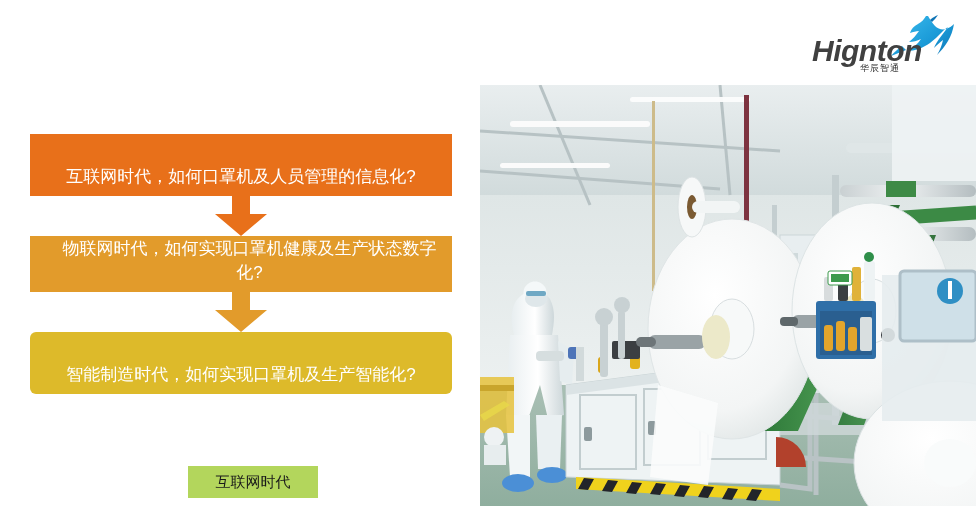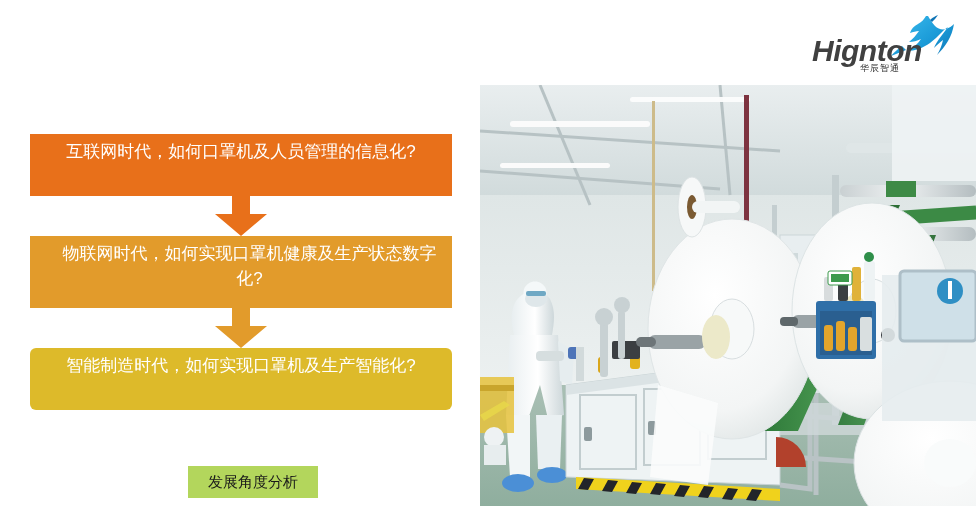--- a/index.html
+++ b/index.html
@@ -57,31 +57,31 @@
   #flow {
     position: absolute;
     left: 30px;
     top: 134px;
     width: 422px;
   }
   .flow-box {
     width: 422px;
     box-sizing: border-box;
     display: flex;
-    align-items: flex-start;
+    align-items: flex-end;
     justify-content: center;
     text-align: center;
     color: #ffffff;
     font-size: 17px;
     line-height: 1.45;
     padding: 6px 14px;
   }
   .flow-box span { display: block; }
   #box-1 { height: 62px; background: #e8701a; }
-  #box-2 { height: 72px; background: #e29b2b; padding-left: 31px; }
+  #box-2 { height: 56px; background: #e29b2b; padding-left: 31px; }
   #box-3 { height: 62px; background: #ddba2a; border-radius: 6px; }
 
   .arrow-wrap {
     width: 422px;
     height: 40px;
     position: relative;
   }
   .arrow {
     position: absolute;
     left: 50%;
@@ -171,21 +171,21 @@
     </div>
   </div>
 
   <div class="flow-box" id="box-3">
     <span>智能制造时代，如何实现口罩机及生产智能化?</span>
   </div>
 
 </div>
 
 <div id="caption-box">
-  <span>发展角度分析</span>
+  <span>互联网时代</span>
 </div>
 
 <div id="photo">
   <svg viewBox="0 0 496 421" width="496" height="421" xmlns="http://www.w3.org/2000/svg">
     <defs>
       <linearGradient id="ceil" x1="0" y1="0" x2="0" y2="1">
         <stop offset="0%" stop-color="#e9eeef"></stop>
         <stop offset="100%" stop-color="#cfd9da"></stop>
       </linearGradient>
       <linearGradient id="wallg" x1="0" y1="0" x2="0" y2="1">

